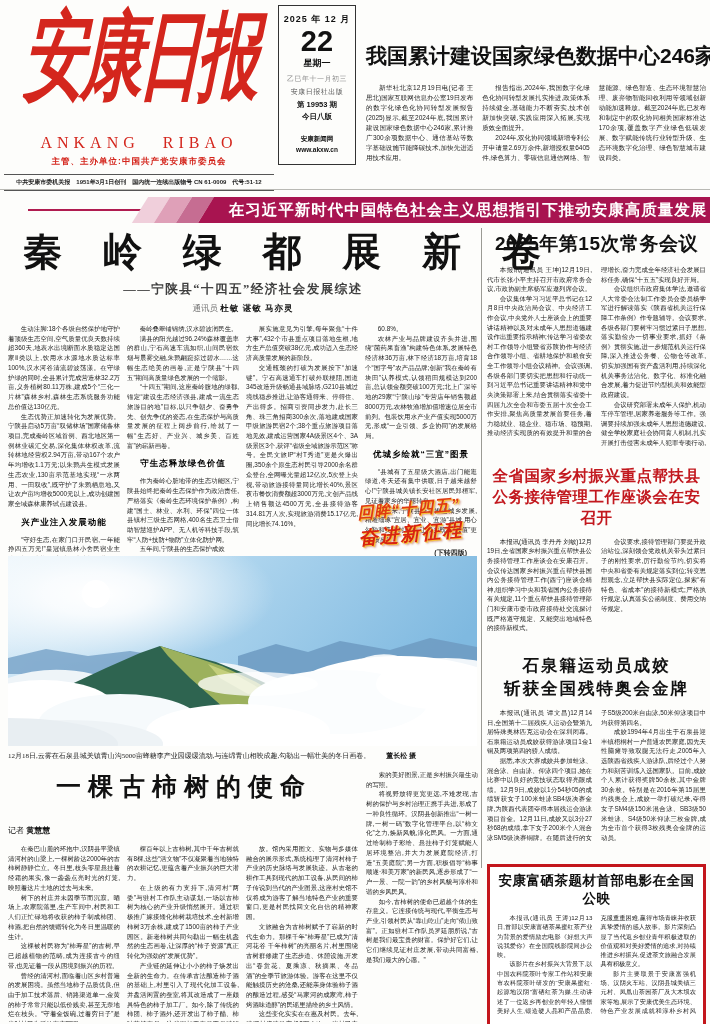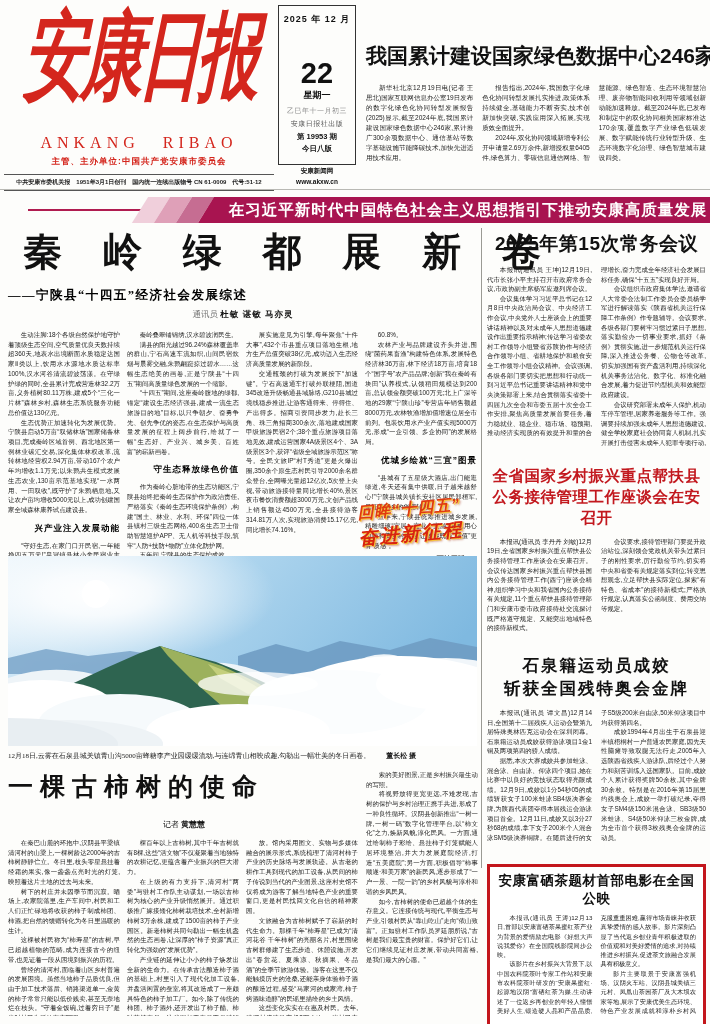--- a/index.html
+++ b/index.html
@@ -13,21 +13,21 @@
       transform:scaleY(1.55) skewX(-4deg);transform-origin:center 58%;}
   .mast-pinyin{margin-top:14px;text-align:center;font-family:"Liberation Serif",serif;font-weight:normal;
       color:#d4261d;font-size:16px;letter-spacing:5px;word-spacing:14px;}
   .mast-super{margin-top:4px;text-align:center;color:#d4261d;font-weight:bold;font-size:8.5px;letter-spacing:1px;}
   .mast-footer{margin-top:6px;border-top:1px solid #555;border-bottom:1px solid #555;
       padding:3px 0;font-size:6px;white-space:nowrap;text-align:center;color:#222;font-weight:bold;}
   
   .datebox{position:absolute;left:278px;top:5px;width:78px;height:160px;border:1px solid #333;
       text-align:center;padding-top:7px;box-sizing:border-box;}
   .db-month{font-size:9px;font-weight:bold;letter-spacing:1px;}
-  .db-day{font-size:29px;font-weight:bold;line-height:1.05;margin-top:32px;}
+  .db-day{font-size:29px;font-weight:bold;line-height:1.05;}
   .db-week{font-size:9px;font-weight:bold;margin-top:1px;}
   .db-lunar{font-size:7px;color:#8f8f8f;margin-top:4px;letter-spacing:.5px;}
   .db-pub{font-size:7px;color:#555;margin-top:3px;letter-spacing:.5px;}
   .db-issue{font-size:7.5px;font-weight:bold;margin-top:3px;}
   .db-pages{font-size:7.5px;font-weight:bold;margin-top:2px;}
   .db-site{font-size:6.5px;font-weight:bold;margin-top:13px;}
   .db-url{font-size:6.5px;font-weight:bold;margin-top:2px;}
   
   .topstory{position:absolute;left:366px;top:42px;width:340px;}
   .ts-head{font-size:21px;font-weight:bold;white-space:nowrap;letter-spacing:0;}
@@ -43,47 +43,47 @@
   .s2{left:134px;background:#dfa0b8;}
   .s3{left:156px;background:#c66d92;}
   .banner-bar{position:absolute;left:170px;right:0;top:0;bottom:0;background:#a81450;
       clip-path:polygon(16px 0,100% 0,100% 100%,0 100%);
       display:flex;align-items:center;justify-content:center;}
   .banner-bar span{color:#fff;font-weight:bold;font-size:15.5px;letter-spacing:1px;white-space:nowrap;}
   
   .lead{position:absolute;left:8px;top:231px;width:470px;}
   .lead-h{text-align:center;font-size:39px;font-weight:bold;letter-spacing:15px;text-indent:15px;
       white-space:nowrap;line-height:1.1;}
-  .lead-sub{margin-top:13px;text-align:left;font-family:"Liberation Serif",serif;font-weight:bold;
-      font-size:12.5px;letter-spacing:1.5px;color:#000000;}
+  .lead-sub{margin-top:7px;text-align:center;font-family:"Liberation Serif",serif;font-weight:bold;
+      font-size:12.5px;letter-spacing:1.5px;color:#404040;}
   .lead-byline{margin-top:5px;text-align:center;font-size:8.5px;}
   .lead-byline .role{color:#777;}
   .lead-byline .names{font-weight:bold;color:#111;letter-spacing:1px;}
   .lead-cols{margin-top:9px;display:flex;gap:7px;}
   .lcol{width:112px;height:258px;overflow:hidden;font-size:6.4px;line-height:1.52;text-align:justify;color:#1c1c1c;}
-  .subhead{font-size:8.5px;font-weight:bold;text-align:right;margin:7px 0 6px;letter-spacing:1px;color:#000;}
+  .subhead{font-size:8.5px;font-weight:bold;text-align:center;margin:7px 0 6px;letter-spacing:1px;color:#000;}
   .continued{font-weight:bold;font-size:7px;text-align:right;padding-right:10px;margin-top:4px;}
   .badge{position:absolute;left:330px;top:499px;width:160px;transform:rotate(-5deg);
       text-align:center;font-weight:bold;font-style:italic;font-family:"Liberation Sans",sans-serif;z-index:3;}
   .badge .b1{font-size:16px;color:#e03a10;letter-spacing:1px;
       text-shadow:1px 1px 0 #f6c43c,2px 2px 2px rgba(160,40,10,.45);}
   .badge .b2{font-size:19px;color:#d9240e;letter-spacing:2px;margin-top:1px;
       text-shadow:1px 1px 0 #f6c43c,2px 2px 2px rgba(160,40,10,.45);}
   
   .photo{position:absolute;left:8px;top:556px;width:469px;height:190px;margin:0;}
   .photo svg{display:block;width:100%;height:100%;}
   .caption{position:absolute;left:8px;top:751px;width:469px;display:flex;justify-content:flex-start;
       font-family:"Liberation Serif",serif;font-size:7px;color:#222;}
   .caption .credit{font-weight:bold;white-space:nowrap;margin-left:16px;}
   
   .persimmon{position:absolute;left:8px;top:770px;width:470px;height:248px;}
   .p-left{position:absolute;left:0;top:0;width:352px;}
-  .p-title{margin:0;text-align:left;font-family:"Liberation Serif",serif;font-weight:bold;
+  .p-title{margin:0;text-align:center;font-family:"Liberation Serif",serif;font-weight:bold;
       font-size:25px;letter-spacing:7px;}
-  .p-byline{text-align:center;font-size:8px;margin-top:16px;}
+  .p-byline{font-size:8px;margin-top:22px;}
   .p-byline .nm{font-weight:bold;}
   .p-cols{display:flex;gap:7px;margin-top:8px;}
   .pcol{width:112px;height:178px;overflow:hidden;font-size:6.4px;line-height:1.52;text-align:justify;color:#1c1c1c;}
   .p-col4{position:absolute;right:0;top:0;width:112px;height:248px;}
   
   .vrule{position:absolute;left:481px;top:228px;height:640px;border-left:1px solid #9a9a94;}
   .rightcol{position:absolute;left:487px;top:228px;width:219px;}
   .gov-t1{text-align:center;font-size:17px;font-weight:bold;letter-spacing:5px;}
   .gov-t2{text-align:center;font-size:19px;font-weight:bold;margin-top:3px;letter-spacing:.5px;}
   .two-col{margin-top:8px;column-count:2;column-gap:9px;font-size:6.4px;line-height:1.5;

